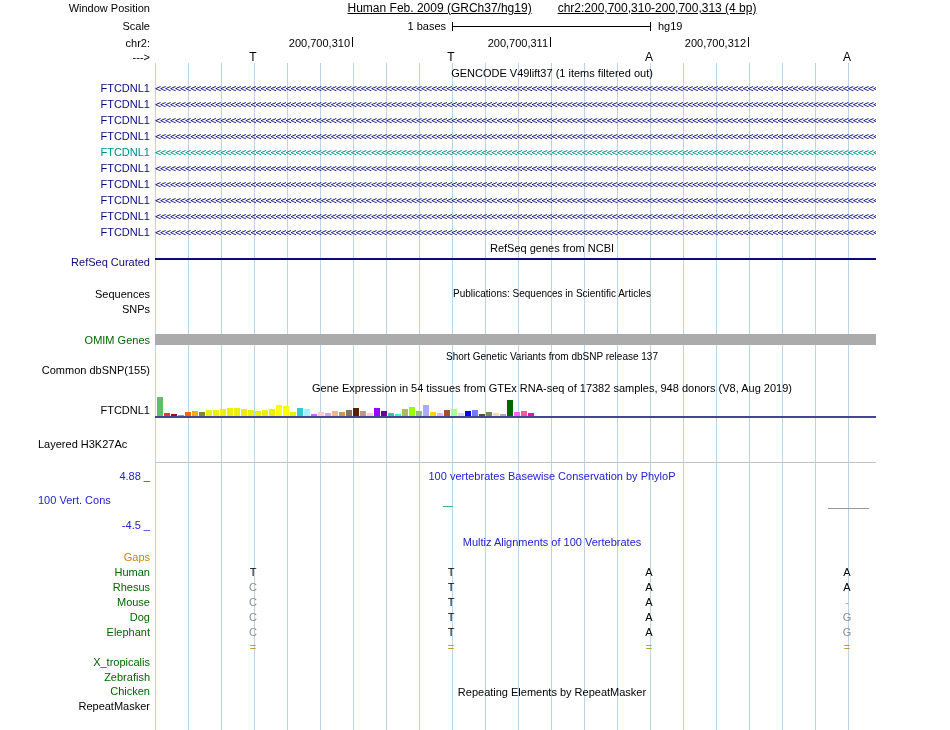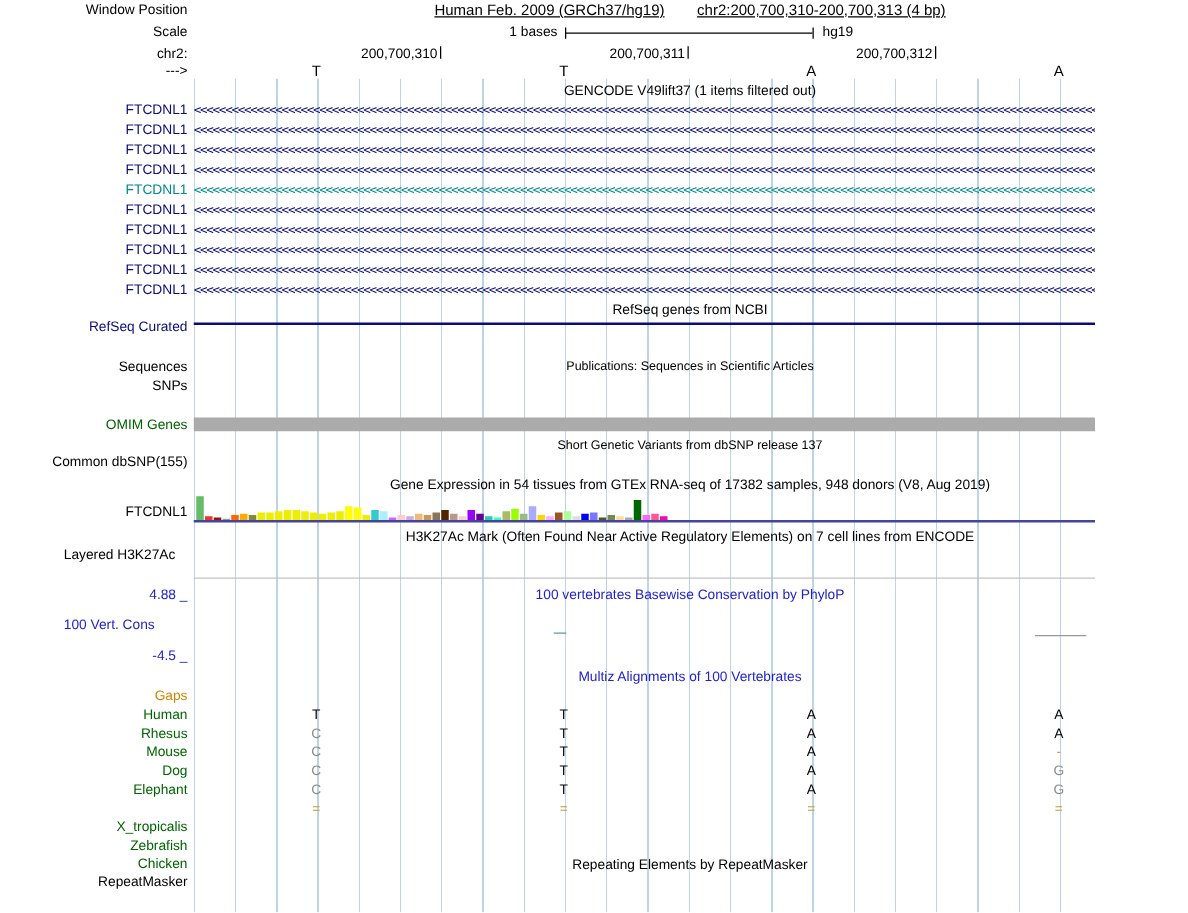--- a/index.html
+++ b/index.html
@@ -2,21 +2,21 @@
 <html><head>
 <meta charset="utf-8">
 <style>
   html,body{margin:0;padding:0;background:#fff;}
   .browser{position:relative;width:876px;height:730px;background:#fff;overflow:hidden;
            font-family:"Liberation Sans",sans-serif;font-size:11px;color:#000;}
   .guides{position:absolute;left:155px;top:63px;width:795px;height:667px;
           background-image:repeating-linear-gradient(to right,#BDD4E7 0px,#BDD4E7 1px,transparent 1px,transparent 33px);}
   .abs{position:absolute;}
   .lbl{position:absolute;left:0;width:150px;text-align:right;white-space:nowrap;}
-  .lbl-left{position:absolute;left:16px;white-space:nowrap;padding-left:35px;}
+  .lbl-left{position:absolute;left:3px;white-space:nowrap;padding-left:35px;}
   .head{position:absolute;left:155px;width:794px;text-align:center;white-space:nowrap;}
   .head-sm{font-size:10px;}
   .title{font-size:12px;text-decoration:underline;}
   .title .gap{display:inline-block;width:26px;}
   .navy{color:#0C0C78;}
   .blue{color:#2222CC;}
   .green{color:#006400;}
   .orange{color:#CE8500;}
   .posnum{position:absolute;top:37px;width:118px;text-align:right;}
   .tick{position:absolute;top:37px;width:1px;height:10px;background:#000;}
@@ -155,21 +155,20 @@
       <div class="gbar" style="left: 329px; height: 5px; background: rgb(119, 136, 85);"></div>
       <div class="gbar" style="left: 336px; height: 4px; background: rgb(255, 221, 153);"></div>
       <div class="gbar" style="left: 343px; height: 3px; background: rgb(170, 170, 170);"></div>
       <div class="gbar" style="left: 350px; height: 17px; background: rgb(0, 102, 0);"></div>
       <div class="gbar" style="left: 357px; height: 5px; background: rgb(255, 102, 255);"></div>
       <div class="gbar" style="left: 364px; height: 6px; background: rgb(255, 85, 153);"></div>
       <div class="gbar" style="left: 371px; height: 4px; background: rgb(255, 0, 187);"></div>
     </div>
   <div class="gtex-baseline"></div>
 
-  <div class="head" style="top:424px">H3K27Ac Mark (Often Found Near Active Regulatory Elements) on 7 cell lines from ENCODE</div>
   <div class="lbl-left" style="top:438px">Layered H3K27Ac</div>
   <div class="h3k-line"></div>
 
   <div class="head blue" style="top:470px">100 vertebrates Basewise Conservation by PhyloP</div>
   <div class="lbl blue" style="top:470px">4.88 _</div>
   <div class="lbl-left blue" style="top:494px">100 Vert. Cons</div>
   <div class="lbl blue" style="top:519px">-4.5 _</div>
   <div>
       <div class="cons-mark" style="left: 443px; top: 506px; width: 10px; background: rgb(80, 160, 160);"></div>
       <div class="cons-mark" style="left: 828px; top: 508px; width: 41px; background: rgb(153, 153, 153);"></div>

